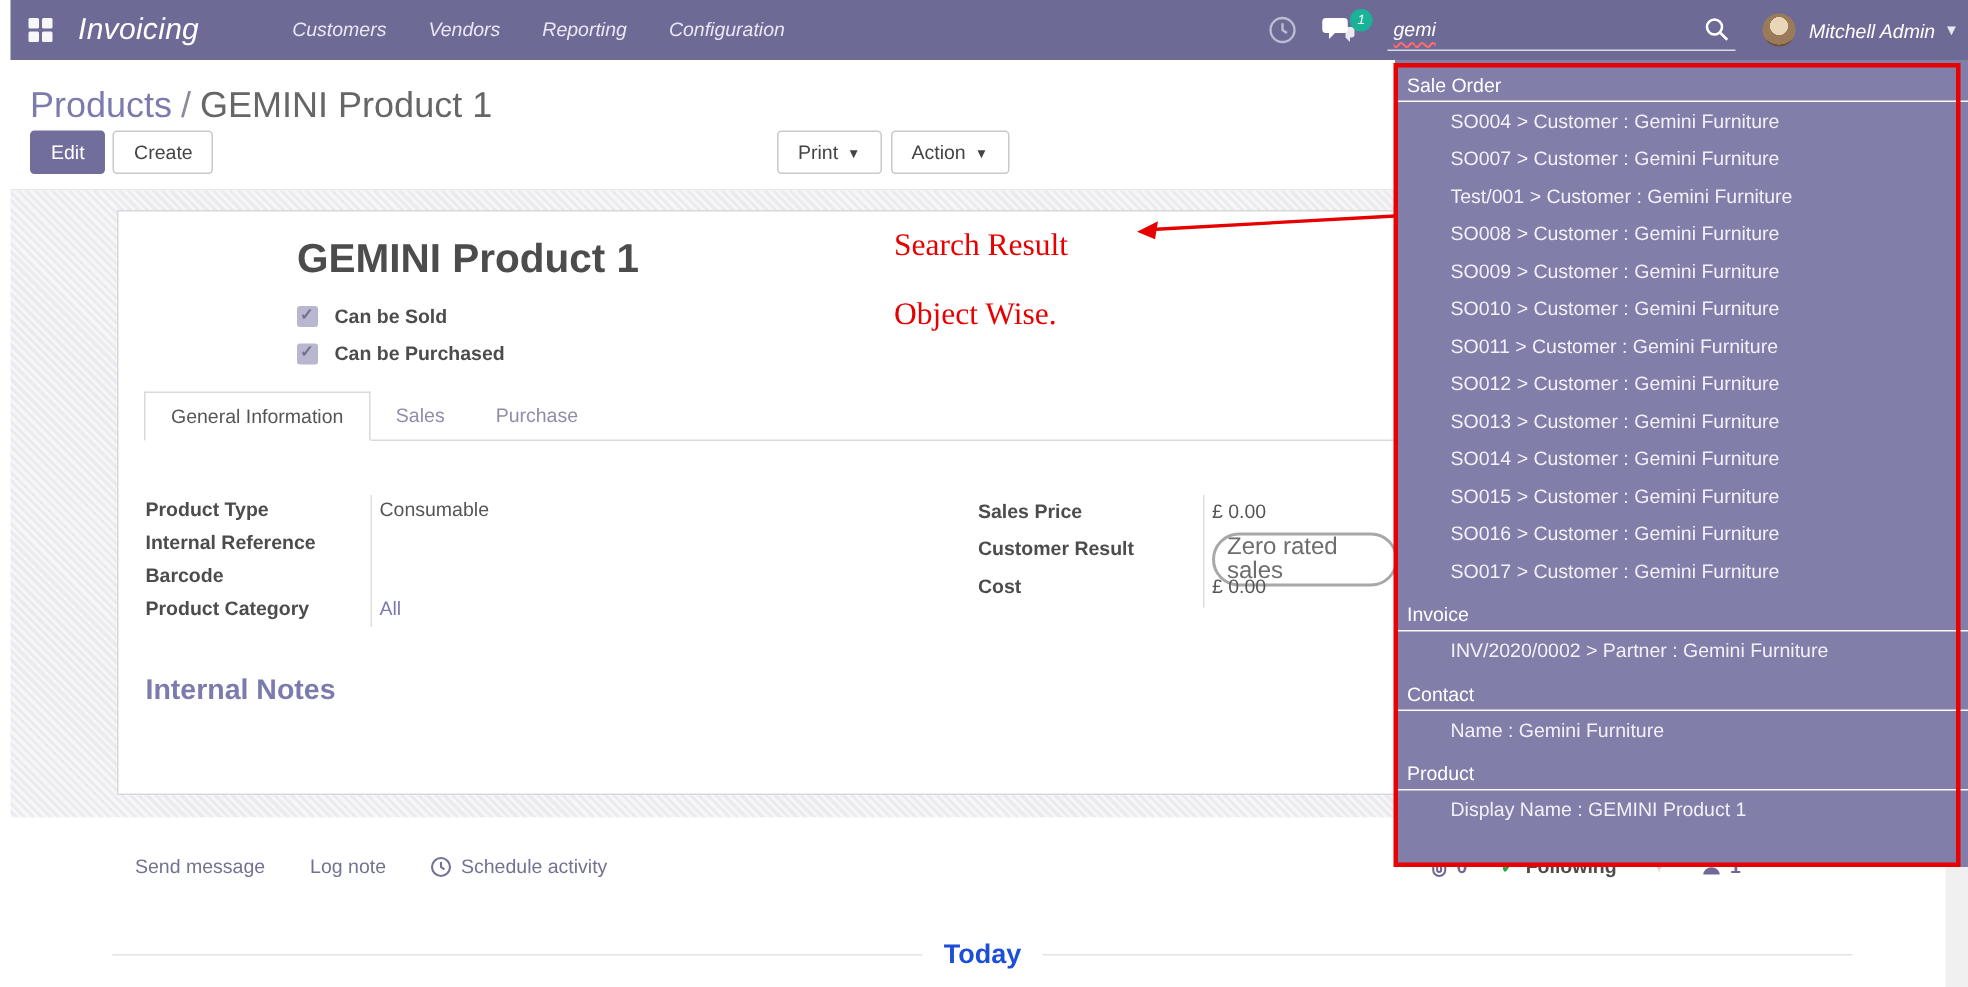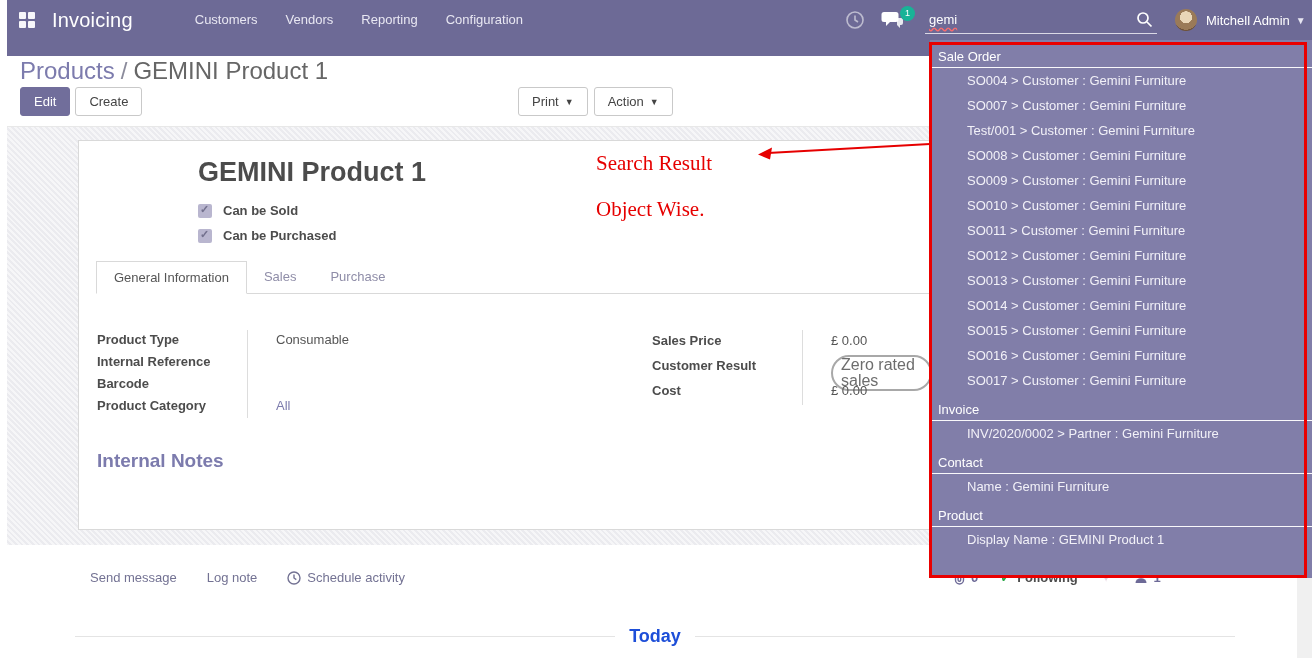--- a/index.html
+++ b/index.html
@@ -4,21 +4,21 @@
 <style>
   * { box-sizing: border-box; }
   html,body { margin:0; padding:0; }
   body {
     width:1312px; height:658px; position:relative; overflow:hidden;
     font-family:"Liberation Sans", sans-serif; background:#fff; font-size:13px;
   }
   .scroll-track { position:absolute; right:0; top:40px; bottom:0; width:15px; background:#f0f0f0; z-index:5; }
 
   
-  .navbar { position:absolute; left:7px; top:0; right:0; height:56px; background:#6d6a96; z-index:6; }
+  .navbar { position:absolute; left:7px; top:0; right:0; height:40px; background:#6d6a96; z-index:6;font-style:italic; }
   .nav-left { display:flex; align-items:center; height:40px; }
   .apps-icon { margin-left:12px; width:16px; height:16px; display:grid; grid-template-columns:7px 7px; grid-template-rows:7px 7px; gap:2px; cursor:pointer; }
   .apps-icon span { background:#ffffff; opacity:.95; border-radius:1px; }
   .app-name { color:#fff; font-size:20px; margin-left:17px; letter-spacing:.2px; }
   .nav-menus { display:flex; margin-left:48px; }
   .nav-menu-item { color:#e8e7f2; padding:0 14px; line-height:40px; font-size:13px; cursor:pointer; }
   .nav-clock { position:absolute; left:838px; top:10px; width:20px; height:20px; opacity:.55; cursor:pointer; }
   .nav-chat { position:absolute; left:874px; top:10px; width:24px; height:20px; cursor:pointer; }
   .chat-badge { position:absolute; right:-10px; top:-4px; min-width:15px; height:15px; background:#19b397; border-radius:8px;
     color:#fff; font-size:9px; line-height:15px; text-align:center; padding:0 3px; }
@@ -59,21 +59,21 @@
   .chk-label { font-weight:bold; color:#4c4c4c; }
 
   .tabbar { position:absolute; left:96px; top:261px; width:1119px; display:flex; border-bottom:1px solid #d9d9d9; z-index:2; }
   .tab { padding:8px 17px; font-size:13px; color:#8f8da8; cursor:pointer; }
   .tab.active { background:#fff; border:1px solid #d9d9d9; border-bottom:1px solid #fff; margin-bottom:-1px; color:#555; }
 
   .fgroup { position:absolute; display:grid; z-index:2; }
   .fgroup.left { left:97px; top:330px; grid-template-columns:150px 280px; }
   .fgroup.right { left:652px; top:330px; grid-template-columns:150px 130px; }
   .fcol-labels { display:flex; flex-direction:column; }
-  .fcol-values { display:flex; flex-direction:column; border-left:1px solid #ddd; padding-left:28px; }
+  .fcol-values { display:flex; flex-direction:column; border-left:1px solid #ddd; padding-left:5px; }
   .fgroup.left .flabel, .fgroup.left .fvalue { height:22px; line-height:20px; }
   .fgroup.right .flabel, .fgroup.right .fvalue { height:25px; line-height:22px; }
   .flabel { font-weight:bold; color:#4c4c4c; }
   .fvalue { color:#555; }
   .fvalue.link { color:#7c7bad; cursor:pointer; }
   .tax-pill { display:inline-block; border:2px solid #a8a8a8; border-radius:20px; padding:0 8px; font-size:16px; color:#6d6d6d; line-height:16px; background:#fff; }
   .notes-heading { position:absolute; left:97px; top:450px; font-size:19px; font-weight:bold; color:#7c7bad; z-index:2; }
 
   
   .chatter { position:absolute; left:7px; top:545px; right:0; bottom:0; background:#fff; z-index:1; }

